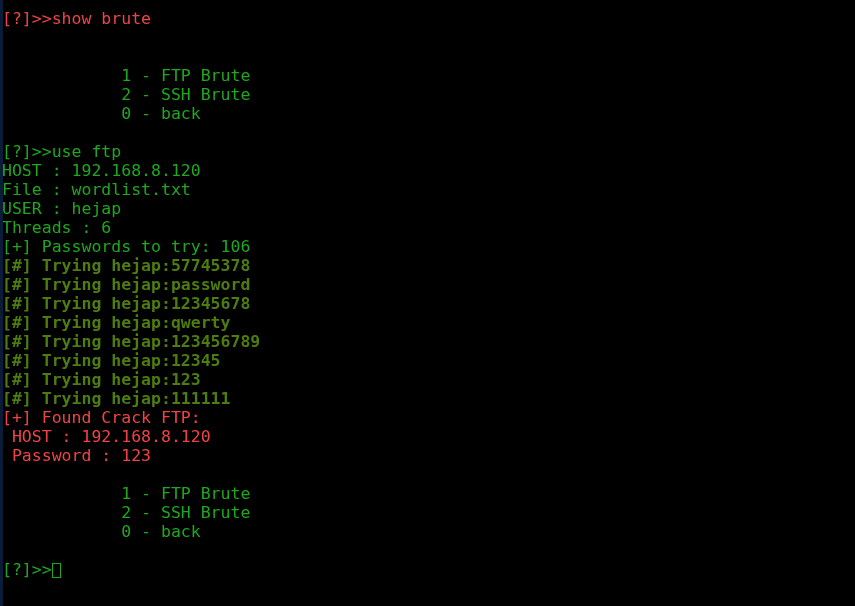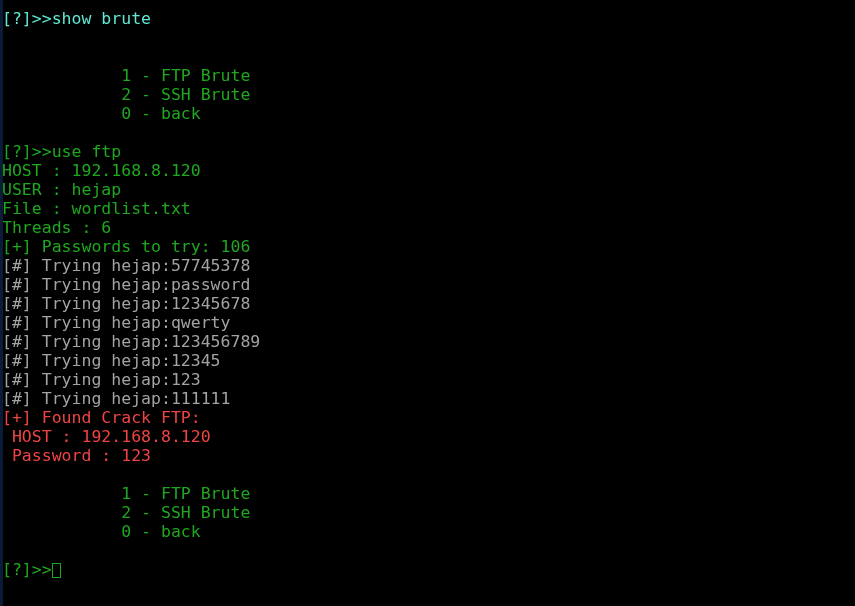--- a/index.html
+++ b/index.html
@@ -54,24 +54,24 @@
     padding-left: 2px;
     font-family: "DejaVu Sans Mono", "Liberation Mono", monospace;
   }
 
   .blank {
     display: block;
     height: 19px;
     line-height: 19px;
   }
 
-  .c-white { color: #5eead4; }
+  .c-white { color: #ef4444; }
   .c-green { color: #1fa81f; }
   .c-green-bright { color: #ef4444; }
-  .c-red   { color: #a3a3a3; }
+  .c-red   { color: #4d7c0f; font-weight: bold; }
 
   
   .cursor {
     display: inline-block;
     width: 9px;
     height: 15px;
     border: 1.6px solid #1fa81f;
     box-sizing: border-box;
     vertical-align: -3px;
     margin-left: 0px;
@@ -94,22 +94,22 @@
 
     <span class="line c-green">            1 - FTP Brute</span>
     <span class="line c-green">            2 - SSH Brute</span>
     <span class="line c-green">            0 - back</span>
 
     <span class="blank"></span>
 
     <span class="line c-green">[?]&gt;&gt;use ftp</span>
 
     <span class="line c-green">HOST : 192.168.8.120</span>
+    <span class="line c-green">File : wordlist.txt</span>
     <span class="line c-green">USER : hejap</span>
-    <span class="line c-green">File : wordlist.txt</span>
     <span class="line c-green">Threads : 6</span>
 
     <span class="line c-green">[+] Passwords to try: 106</span>
 
     <span class="line c-red">[#] Trying hejap:57745378</span>
     <span class="line c-red">[#] Trying hejap:password</span>
     <span class="line c-red">[#] Trying hejap:12345678</span>
     <span class="line c-red">[#] Trying hejap:qwerty</span>
     <span class="line c-red">[#] Trying hejap:123456789</span>
     <span class="line c-red">[#] Trying hejap:12345</span>

